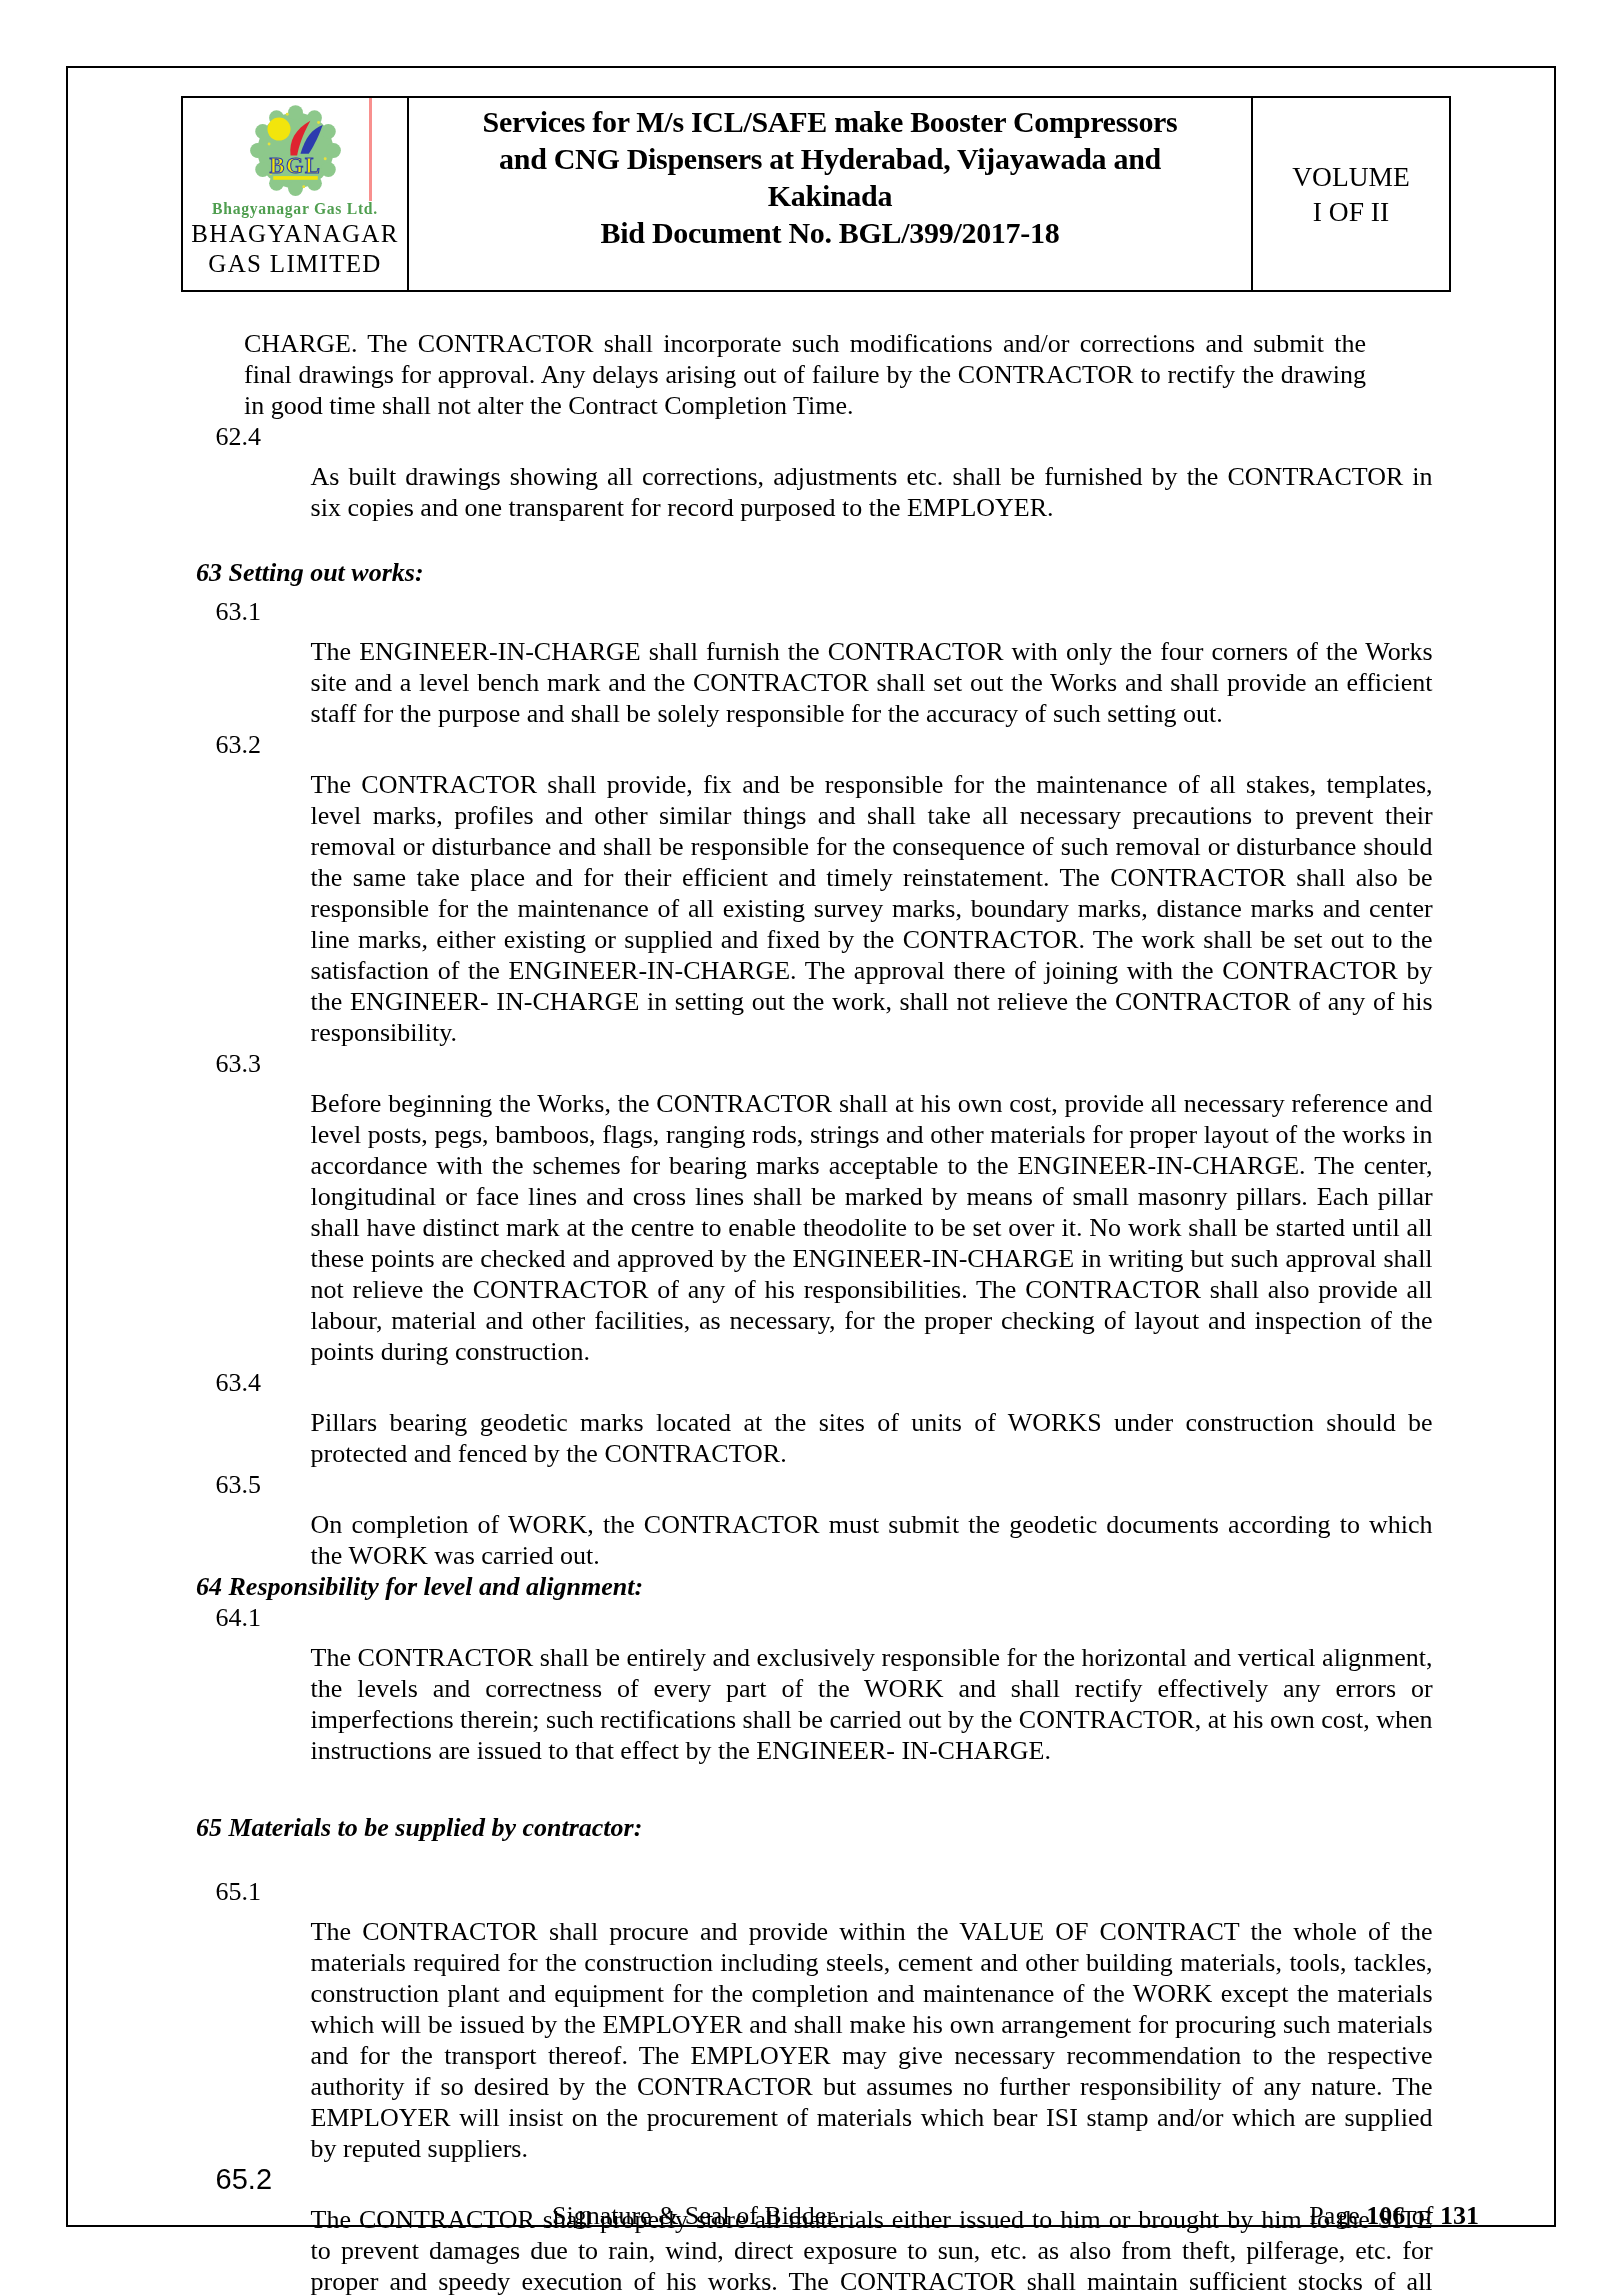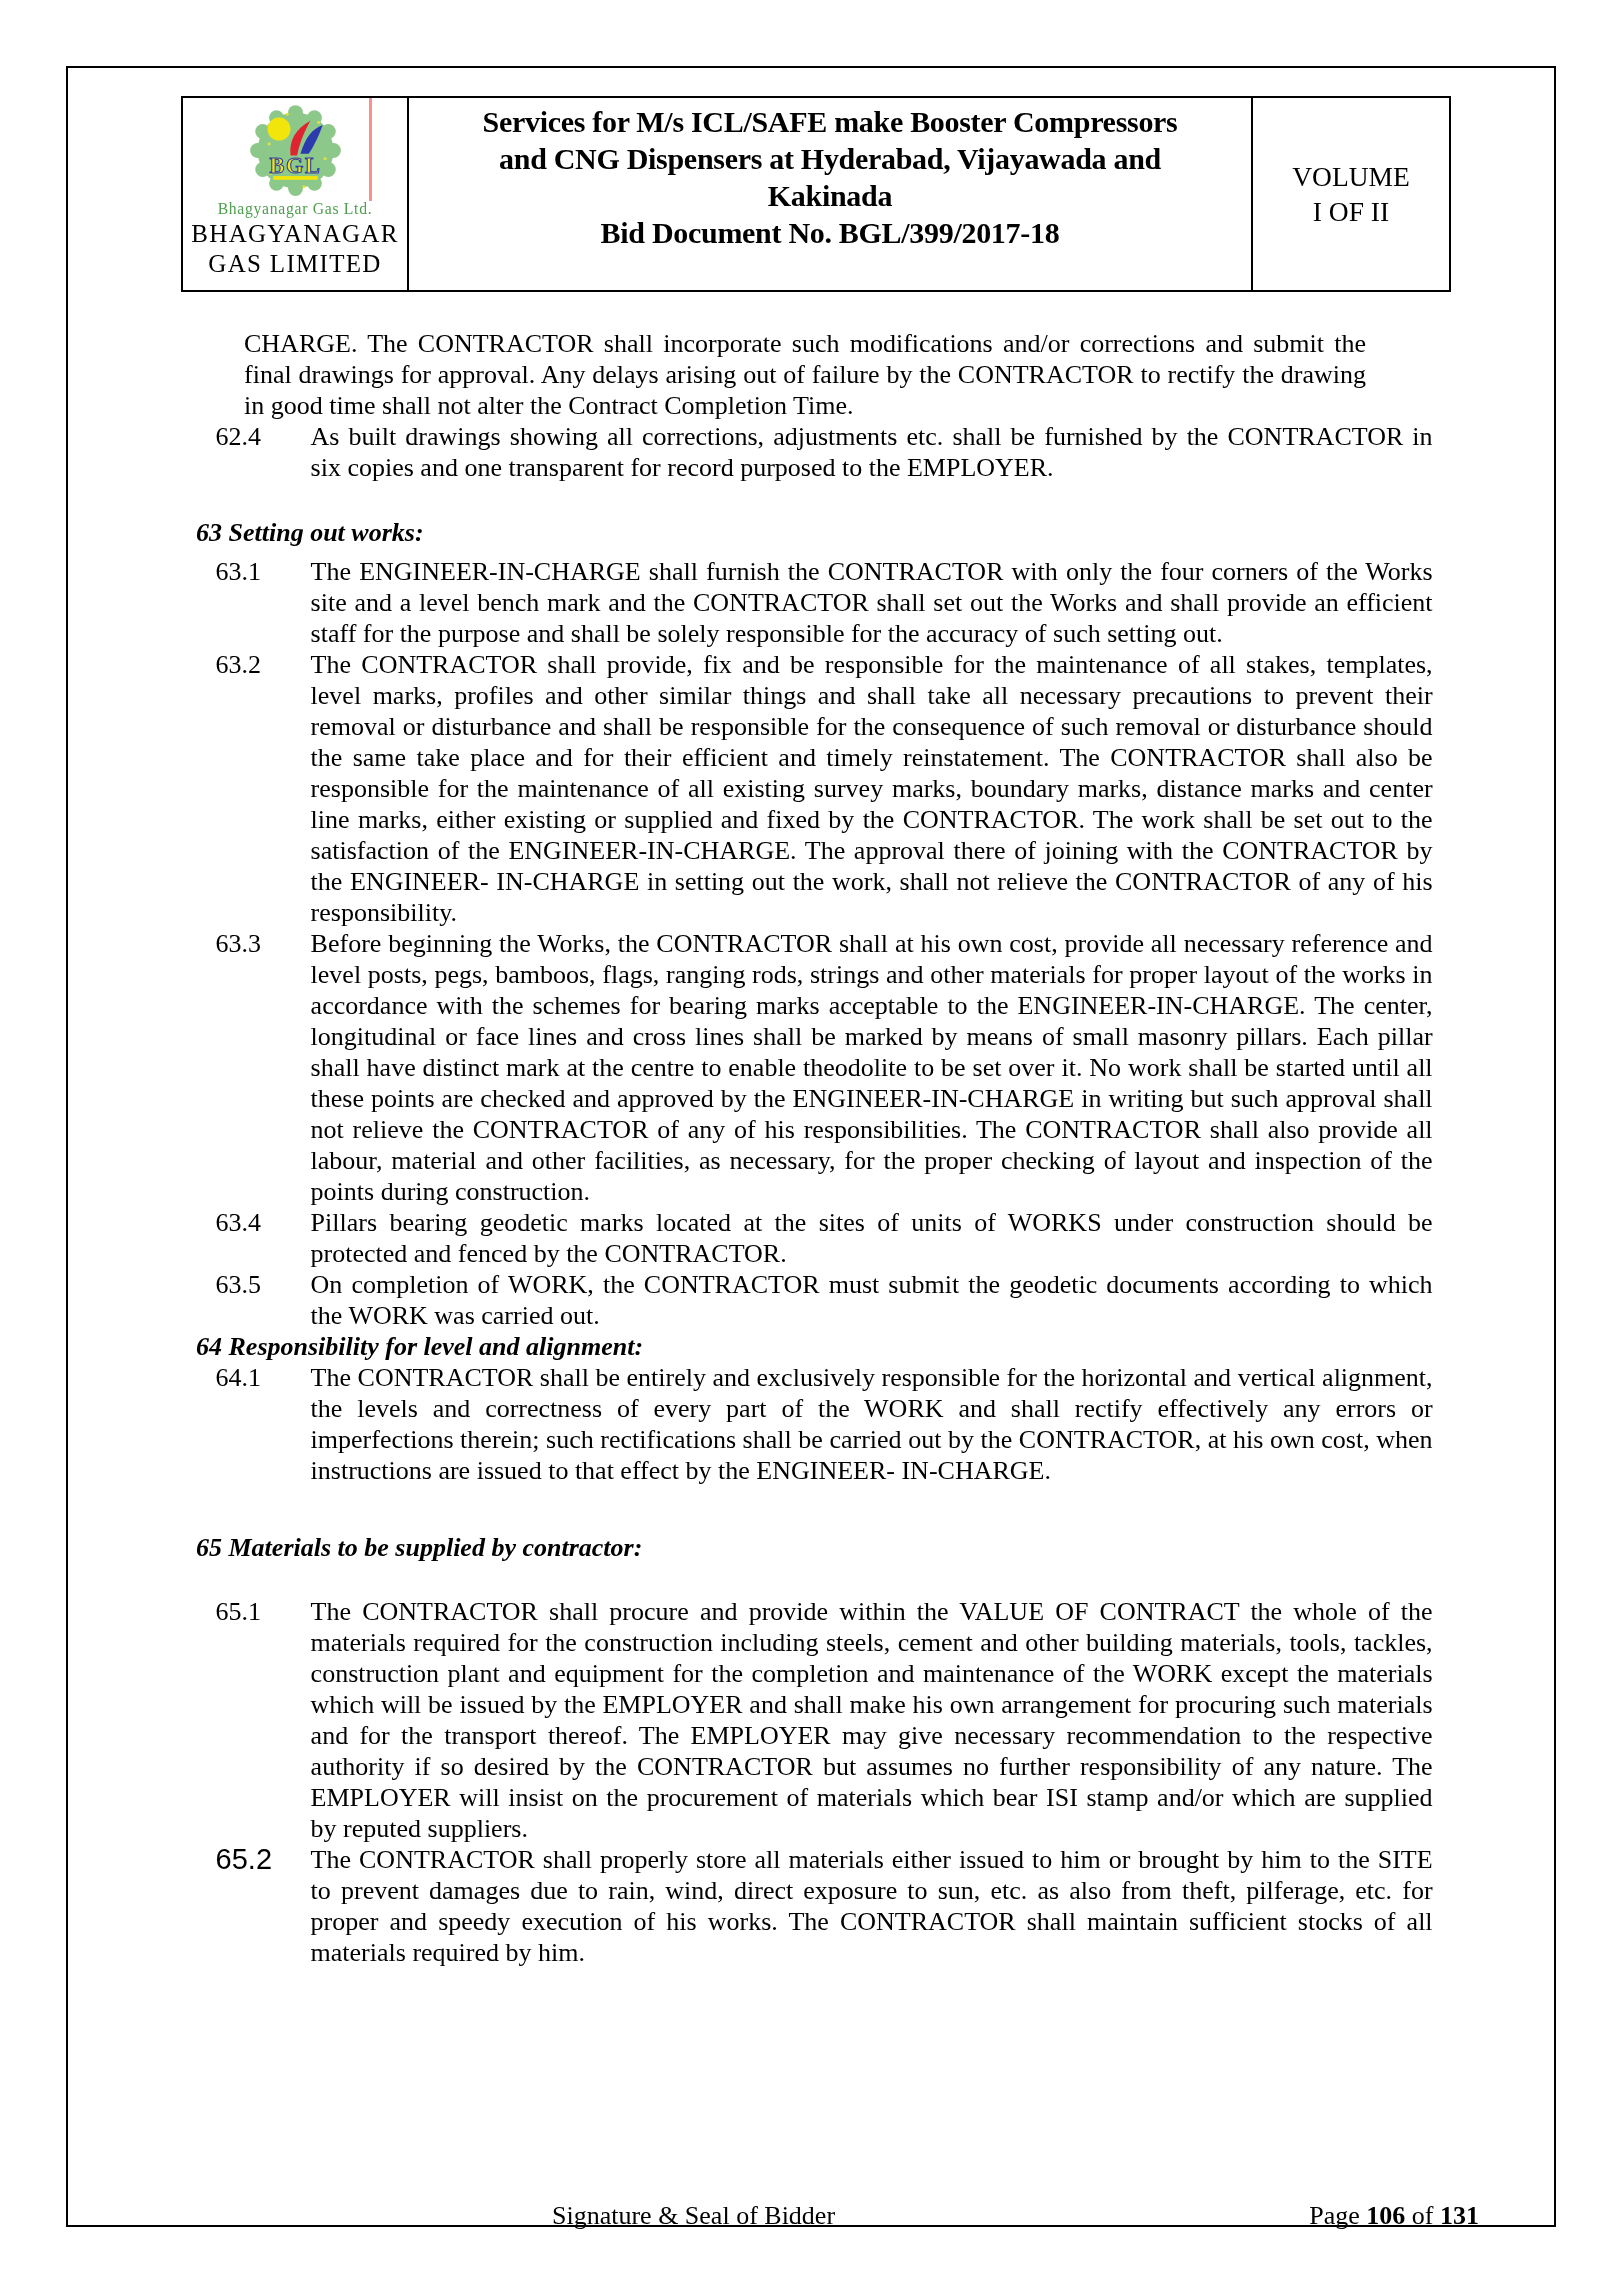--- a/index.html
+++ b/index.html
@@ -28,21 +28,21 @@
     width:226px;border-right:2.6px solid #000;
     position:relative;
     display:flex;flex-direction:column;align-items:center;
     padding-top:2.6px;
   }
   .pink-line{
     position:absolute;left:186px;top:0;
     width:2.6px;height:103px;background:#f8908e;
   }
   .logo-caption{
-    font-size:15.7px;line-height:18.3px;font-weight:normal;
+    font-size:15.7px;line-height:18.3px;font-weight:bold;
     color:#4f9e4f;letter-spacing:0.7px;
   }
   .company-name{
     font-size:25px;line-height:29.4px;text-align:center;
     letter-spacing:1.3px;margin-top:1.3px;
   }
   .title-cell{
     width:844px;border-right:2.6px solid #000;
     text-align:center;padding-top:5.2px;
   }
@@ -64,21 +64,21 @@
   .cont{
     margin:0 0 0 48px;width:1122px;
     text-align:justify;
   }
   .clause{display:flex;padding-left:19.6px;margin:0;}
   .clause .num{width:95px;flex:none;}
   .clause .num.big{
     font-family:"Liberation Sans","DejaVu Sans",sans-serif;
     font-size:29px;
   }
-  .clause .txt{width:1122px;flex:none;text-align:justify;}
+  .clause .txt{width:1122px;flex:none;text-align:justify;margin-top:40px;}
   .heading{
     font-weight:bold;font-size:26px;line-height:31px;margin:0;font-style:italic;
   }
   .h63{margin:34px 0 7.9px 0;}
   .h64{margin:0;}
   .h65{margin:46px 0 33px 0;}
   
   .footer{position:absolute;left:0;bottom:-5.2px;width:100%;height:31px;font-size:26px;line-height:29px;padding-left:36px;}
   .sig{position:absolute;left:484px;bottom:0;}
   .pageinfo{position:absolute;right:111px;bottom:0;}

